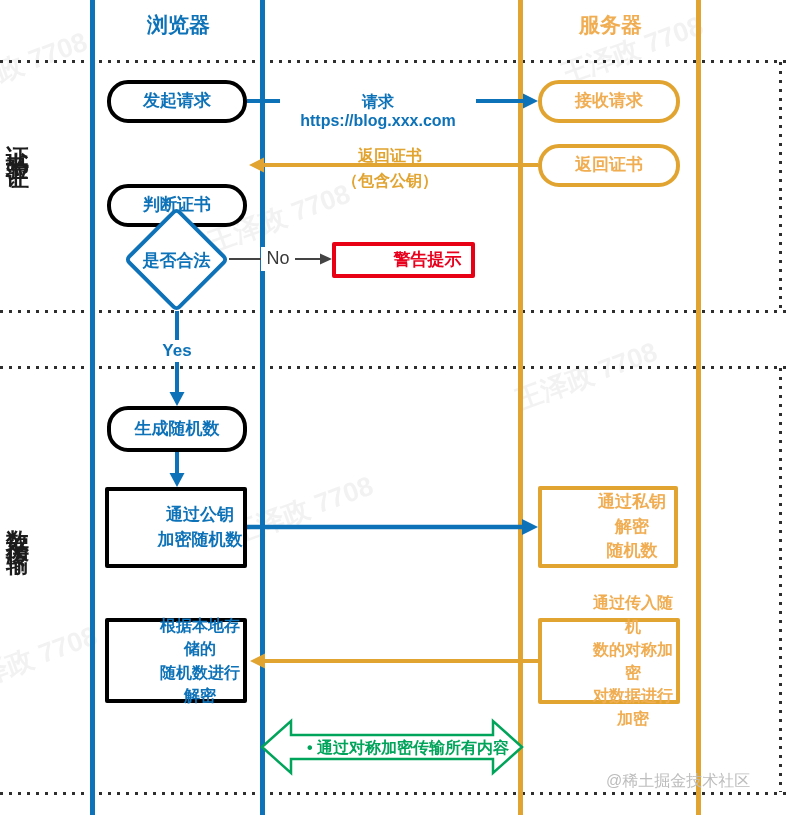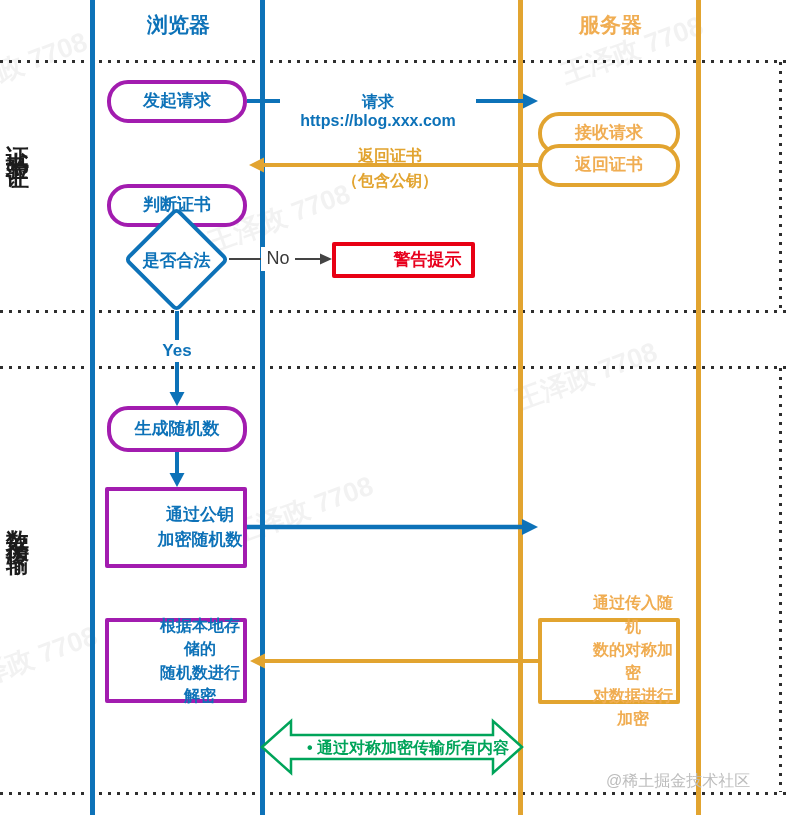--- a/index.html
+++ b/index.html
@@ -39,21 +39,21 @@
   .section-label {
     position:absolute; z-index:5; writing-mode:vertical-lr; text-orientation:upright;
     font-size:23px; font-weight:bold; color:#1c1c1c; letter-spacing:7px; line-height:1;
   }
   
   .node {
     position:absolute; z-index:5; background:#ffffff;
     display:flex; align-items:center; justify-content:center; text-align:center;
     font-size:17px; font-weight:bold; line-height:1.45; white-space:pre-line;
   }
-  .n-blue   { border:4px solid #a21caf; color:#0d72b8; }
+  .n-blue   { border:4px solid #000000; color:#0d72b8; }
   .n-orange { border:4px solid #e2a430; color:#f0ad52; }
   .n-red    { border:4px solid #e80014; color:#e8001d; }
   .round { border-radius:21px; }
   .rect  { border-radius:2px;padding-left:48px; }
   
   .diamond {
     position:absolute; z-index:5; left:139px; top:222px; width:75px; height:75px;
     background:#ffffff; border:4px solid #0d72b8; border-radius:6px;
     transform:rotate(45deg);
   }
@@ -142,22 +142,24 @@
   <div class="diamond-text">是否合法</div>
   <div class="node n-blue round" style="left:107px; top:406px; width:140px; height:46px;">生成随机数</div>
   <div class="node n-blue rect" style="left:105px; top:487px; width:142px; height:81px;">通过公钥
 加密随机数</div>
   <div class="node n-blue rect" style="left:105px; top:618px; width:142px; height:85px; font-size:16px;">根据本地存储的
 随机数进行
 解密</div>
 
   <div class="node n-red rect" style="left:332px; top:242px; width:143px; height:36px;">警告提示</div>
 
-  <div class="node n-orange round" style="left:538px; top:80px;  width:142px; height:43px;margin-top:32px;">接收请求</div>
+  <div class="node n-orange round" style="left:538px; top:80px;  width:142px; height:43px;">接收请求</div>
   <div class="node n-orange round" style="left:538px; top:144px; width:142px; height:43px;">返回证书</div>
+  <div class="node n-orange rect" style="left:538px; top:486px; width:140px; height:82px;">通过私钥解密
+随机数</div>
   <div class="node n-orange rect" style="left:538px; top:618px; width:142px; height:86px; font-size:16px;">通过传入随机
 数的对称加密
 对数据进行加密</div>
 
   <div class="edge-label lbl-blue bg-white" style="left:280px; top:91px; width:196px;">请求 https://blog.xxx.com</div>
 
   <div class="edge-label lbl-orange two-line" style="left:320px; top:146px; width:140px;">
     <span>返回证书</span>
     <span>（包含公钥）</span>
   </div>

